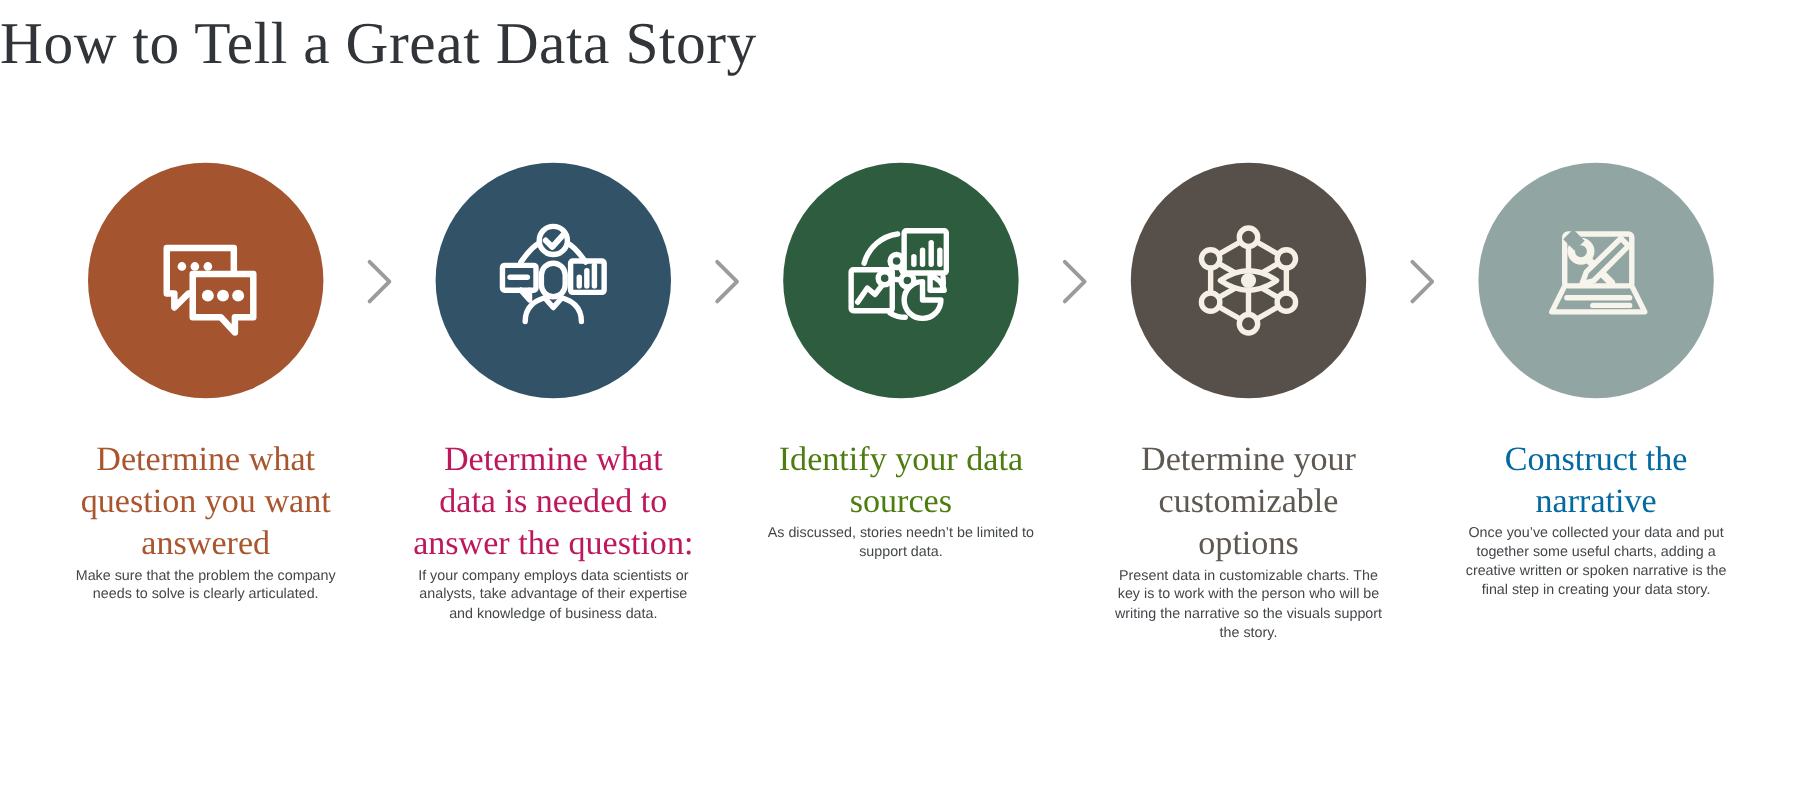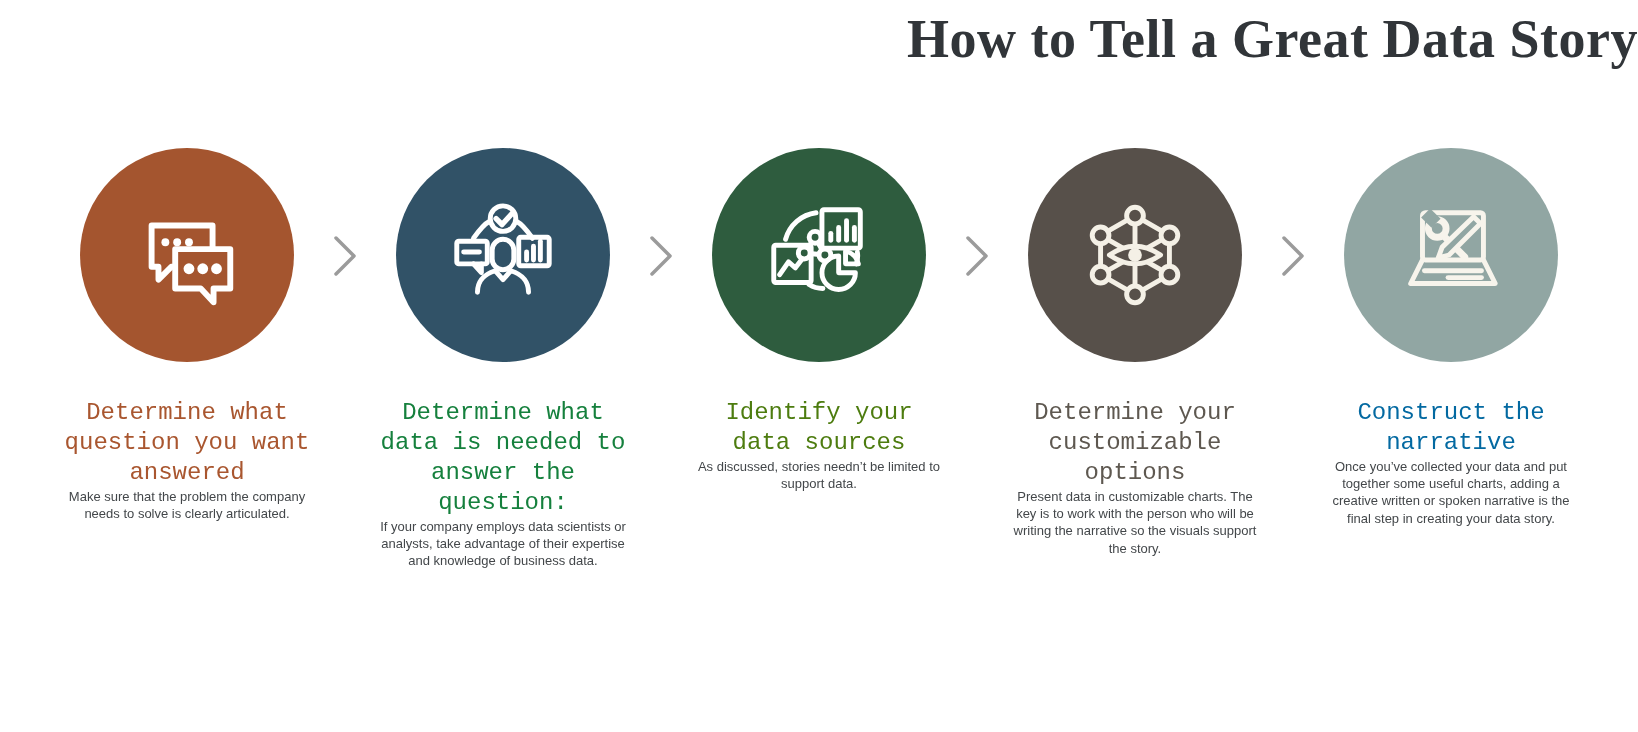--- a/index.html
+++ b/index.html
@@ -4,23 +4,23 @@
 <style>
   * { margin: 0; padding: 0; box-sizing: border-box; }
   html, body { background: #ffffff; }
   body {
     width: 1638px; height: 732px; overflow: hidden;
     font-family: "Liberation Sans", sans-serif;
   }
   .page { width: 1638px; height: 732px; position: relative; }
   .title {
     padding-top: 6px;
-    text-align: right;
+    text-align: left;
     font-family: "Liberation Serif", serif;
-    font-weight: 700;
+    font-weight: 400;
     font-size: 54px;
     line-height: 1.25;
     letter-spacing: 0.5px;
   }
   .steps {
     margin-top: 74px;
     display: flex;
     justify-content: center;
     align-items: flex-start;
   }
@@ -40,23 +40,23 @@
   }
   .circle svg { display: block; }
   .sep {
     width: 58px;
     display: flex; justify-content: center;
     margin-top: 86px;
     flex: none;
   }
   .step h2 {
     margin-top: 36px;
-    font-family: Liberation Mono, monospace;
+    font-family: Liberation Serif, serif;
     font-weight: 500;
-    font-size: 24px;
+    font-size: 31px;
     line-height: 1.25;
   }
   .step p {
     margin-top: 0;
     font-size: 13px;
     line-height: 1.34;
     color: var(--body);
   }
 </style>
 </head>
@@ -109,21 +109,21 @@
             <path d="M38 69 V78 L30 69"></path>
             <rect x="76" y="42" width="31" height="29" rx="2"></rect>
             <path d="M84 65 V57"></path>
               <path d="M91 65 V51"></path>
               <path d="M98 65 V46"></path>
             <rect x="49" y="44" width="22" height="31" rx="11" fill="var(--circle)"></rect>
             <path d="M34 98 C34 84 43 79 52 76 L60 85 L68 76 C77 79 86 84 86 98"></path>
           </g>
         </svg>
       </div>
-      <h2 style="color: #15803d;">Determine what data is needed to answer the question:</h2>
+      <h2 style="color: #be185d;">Determine what data is needed to answer the question:</h2>
       <p>If your company employs data scientists or analysts, take advantage of their expertise and knowledge of business data.</p>
     </div>
 
     <span class="sep" style="color: rgb(155, 155, 155);">
       <svg viewBox="0 0 26 44" width="26" height="44" fill="none" stroke="currentColor" stroke-width="3.5" stroke-linecap="round" stroke-linejoin="round">
           <path d="M4 4 L22 22 L4 40"></path>
         </svg>
     </span>
 
     <div class="step" style="--circle: #2E5C3E; --icon: #FFFFFF;">

